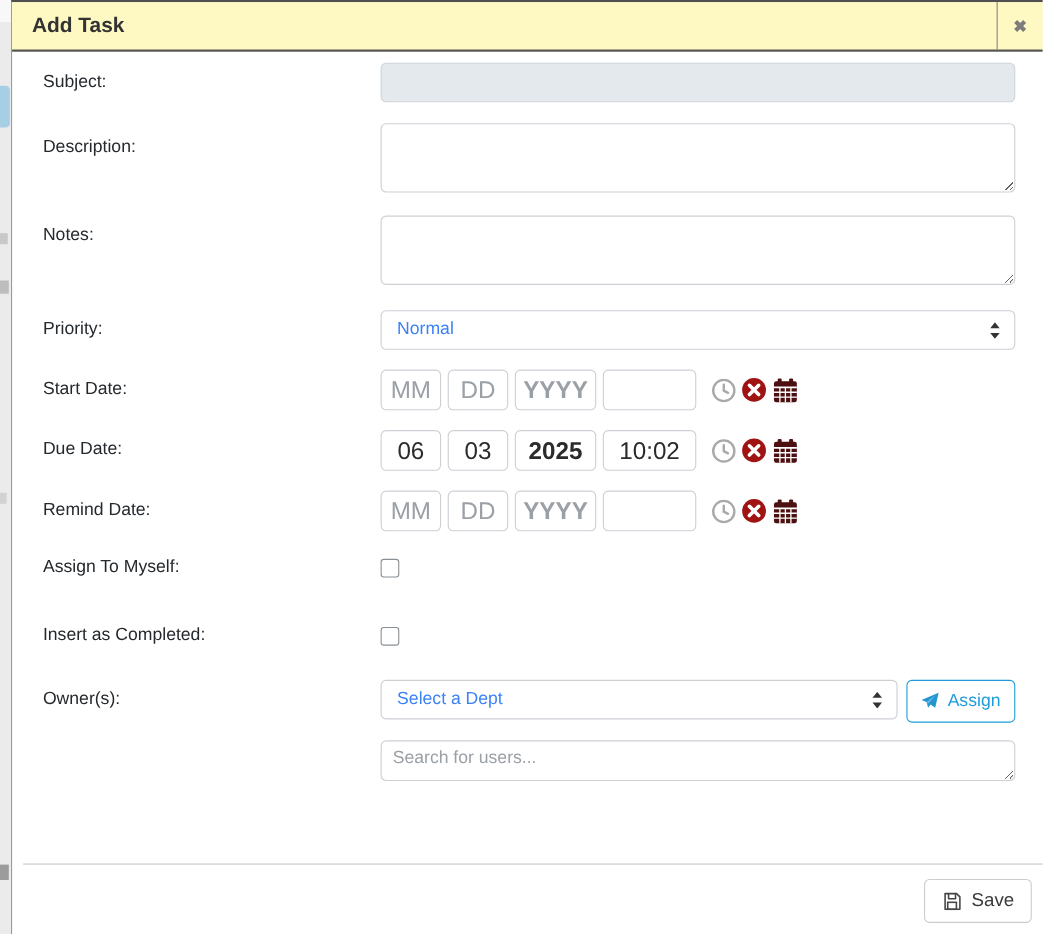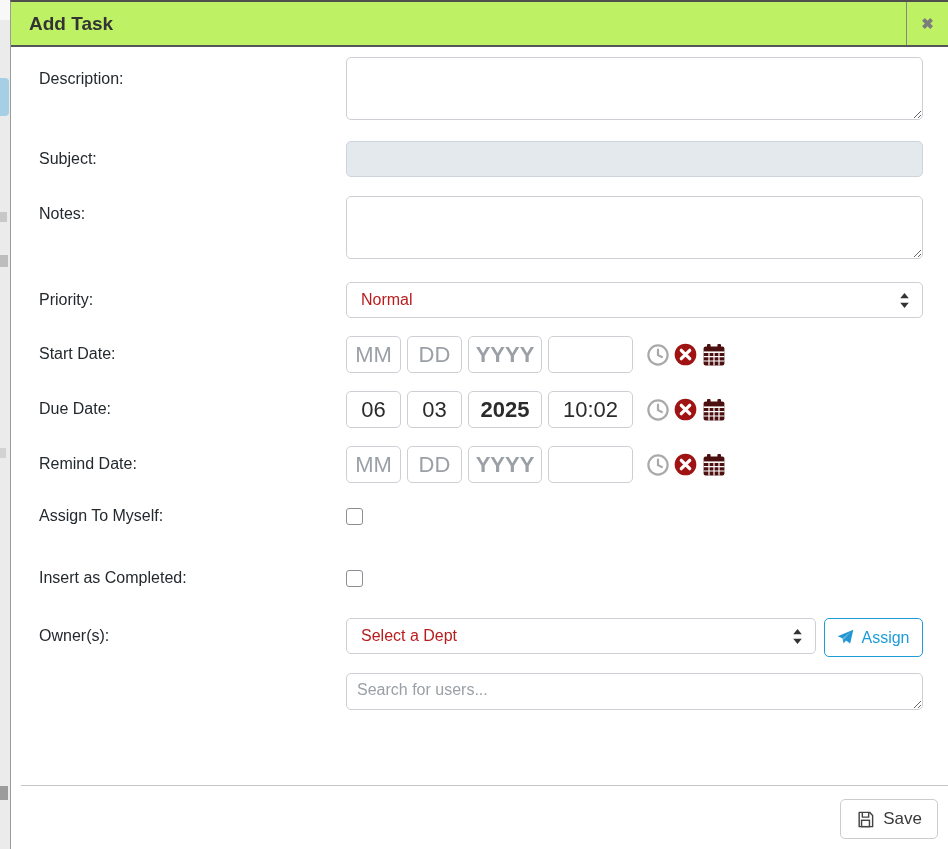--- a/index.html
+++ b/index.html
@@ -18,21 +18,21 @@
   .backdrop .frag-gray3 { position:absolute; left:0; top:448px; width:6px; height:10px; background:#d2d2d2; }
   .backdrop .frag-gray4 { position:absolute; left:0; top:786px; width:8px; height:14px; background:#9c9c9c; }
 
   
   .modal {
     position:absolute; left:10px; top:0; width:938px; height:849px;
     background:#fff; border-left:1px solid #9b9b9b; border-top:2px solid #4f4f4f;
     display:flex; flex-direction:column;
   }
   .modal-header {
-    flex:0 0 45px; height:45px; background:#bef264; border-bottom:2px solid #565656;
+    flex:0 0 45px; height:45px; background:#fef9c3; border-bottom:2px solid #565656;
     display:flex; align-items:stretch;
   }
   .modal-title {
     flex:1; display:flex; align-items:center; padding-left:18px;
     font-size:19px; font-weight:bold; color:#333;
   }
   .close-btn {
     width:42px; border-left:1px solid #858585; display:flex; align-items:center; justify-content:center;
     color:#7c7c7c; font-size:15px; font-weight:bold; cursor:pointer; user-select:none;
   }
@@ -64,21 +64,21 @@
     width:577px; height:36px; border:1px solid #ced4da; border-radius:5px;
     font-family:inherit; font-size:16px; padding:0 10px; outline:none;
   }
   .disabled-input { background:#e4e9ee; color:#6c757d; }
 
   .regarding-value { font-size:16px; color:#212529; line-height:20px; }
 
   .custom-select {
     height:36px; border:1px solid #ccd0d5; border-radius:5px; background:#fff;
     display:flex; align-items:center; justify-content:space-between;
-    padding:0 12px 0 14px; font-size:16px; color:#b91c1c; cursor:pointer;
+    padding:0 12px 0 14px; font-size:16px; color:#3b82f6; cursor:pointer;
   }
   .priority-select { width:577px; }
   .dept-select { width:470px; }
   .sel-arrows { display:flex; flex-direction:column; align-items:center; line-height:0; }
 
   .date-fields { display:flex; align-items:center; }
   input.dseg {
     height:37px; border:1px solid #ccd0d5; border-radius:5px; text-align:center;
     font-family:inherit; font-size:22px; color:#2b2b2b; margin-right:6px; outline:none; padding:0 2px;
   }
@@ -129,28 +129,28 @@
 
 <div class="modal">
 
   <div class="modal-header">
     <div class="modal-title">Add Task</div>
     <div class="close-btn">✖</div>
   </div>
 
   <div class="modal-body">
 
+    <div class="frow row-subject">
+      <div class="lbl pt8">Subject:</div>
+      <input type="text" class="text-full disabled-input" disabled="" value="" style="">
+    </div>
+
     <div class="frow row-description">
       <div class="lbl pt12">Description:</div>
       <textarea class="big" value="" style=""></textarea>
-    </div>
-
-    <div class="frow row-subject">
-      <div class="lbl pt8">Subject:</div>
-      <input type="text" class="text-full disabled-input" disabled="" value="" style="">
     </div>
 
     <div class="frow row-notes">
       <div class="lbl pt8">Notes:</div>
       <textarea class="big" value="" style=""></textarea>
     </div>
 
 
     <div class="frow row-priority">
       <div class="lbl pt8">Priority:</div>

